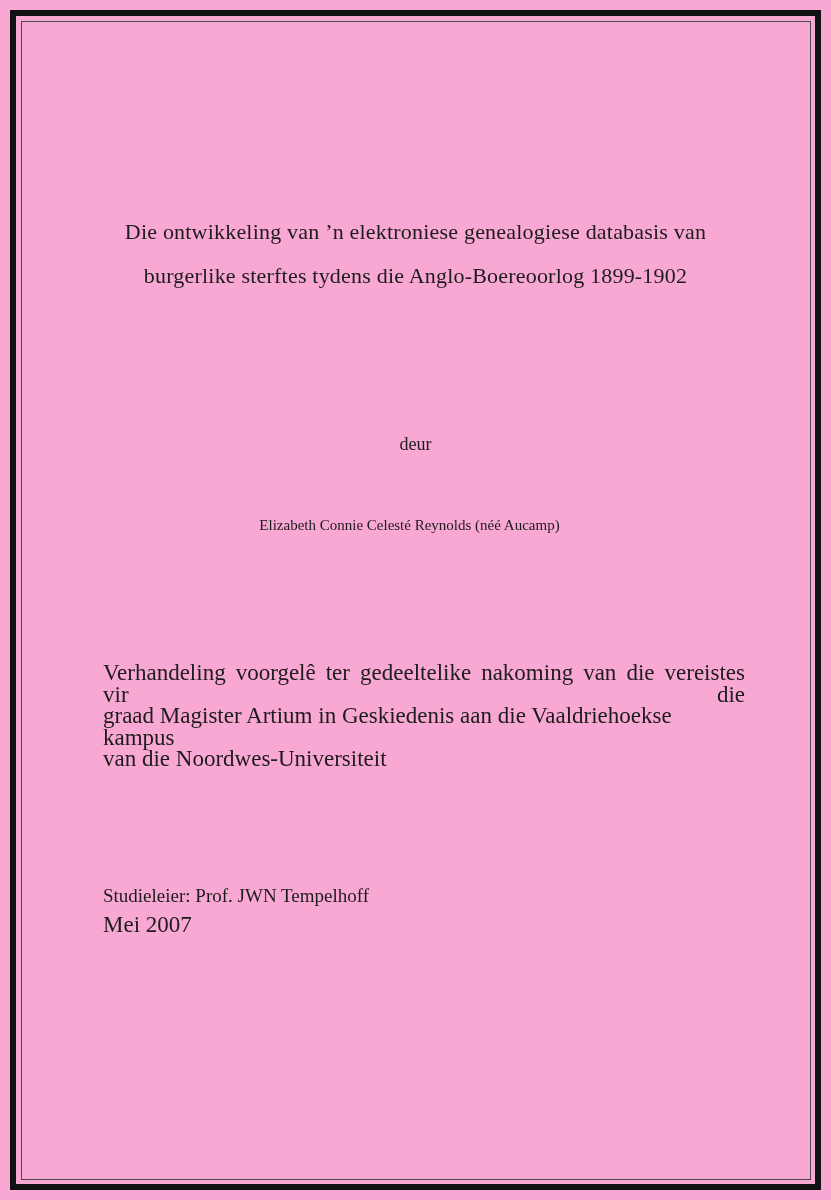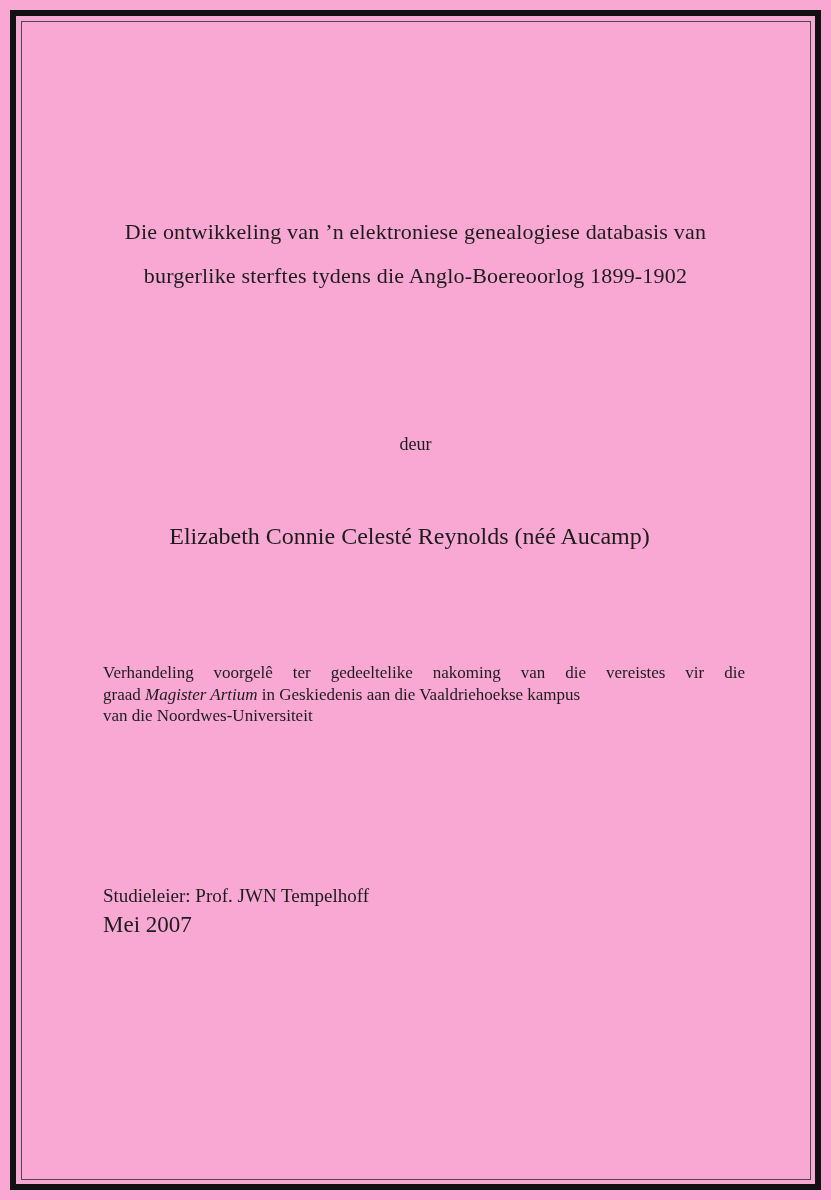--- a/index.html
+++ b/index.html
@@ -33,35 +33,34 @@
   .byline {
     position: absolute;
     left: 0; right: 0; top: 434px;
     text-align: center;
     font-size: 18px;
   }
   .author {
     position: absolute;
     left: 0; right: 12px; top: 517px;
     text-align: center;
-    font-size: 24px;
-    margin-top: 6px;
+    font-size: 15px;
   }
   .submission {
     position: absolute;
     left: 103px; top: 662px;
     width: 642px;
-    font-size: 17px;
+    font-size: 23px;
     line-height: 21.5px;
   }
   .submission .justified {
     text-align: justify;
     text-align-last: justify;
   }
-  .italic { font-style: italic; }
+  .italic { }
   .supervisor {
     position: absolute;
     left: 103px; top: 885px;
     font-size: 19px;
   }
   .date {
     position: absolute;
     left: 103px; top: 912px;
     font-size: 23px;
   }

